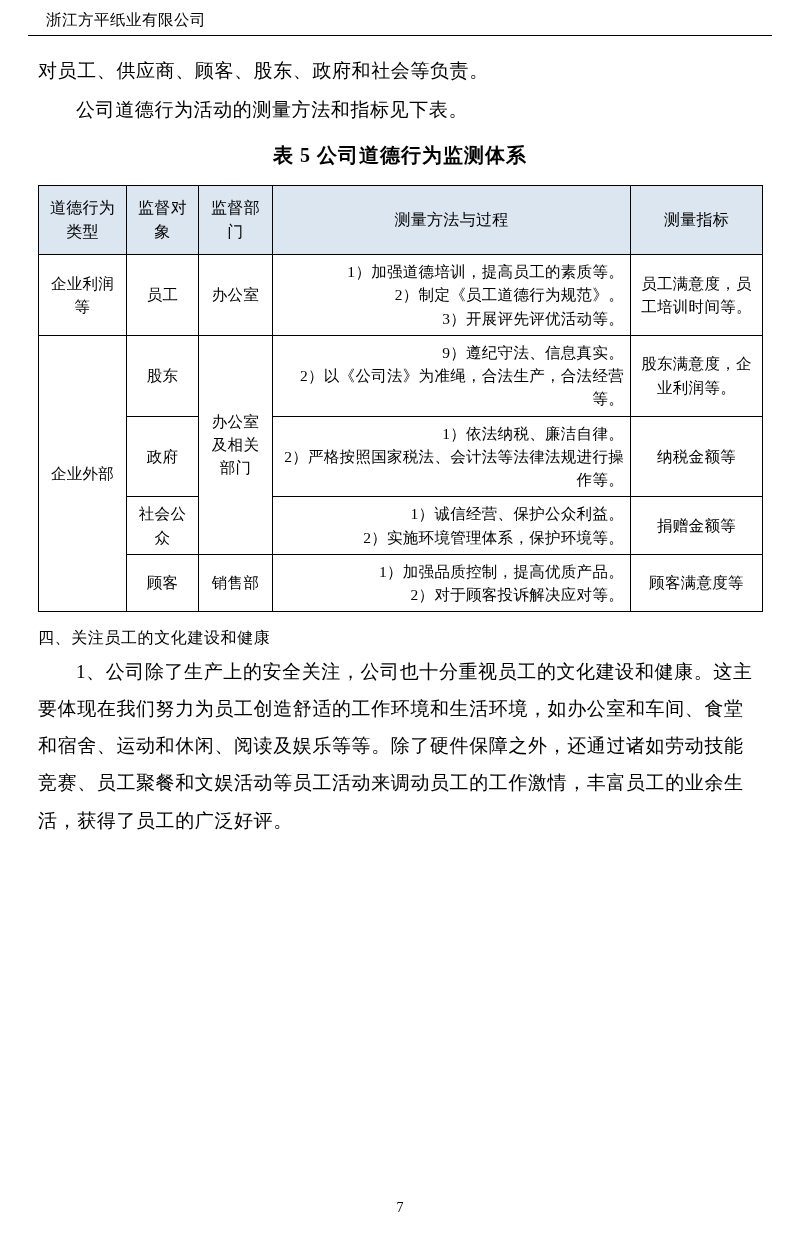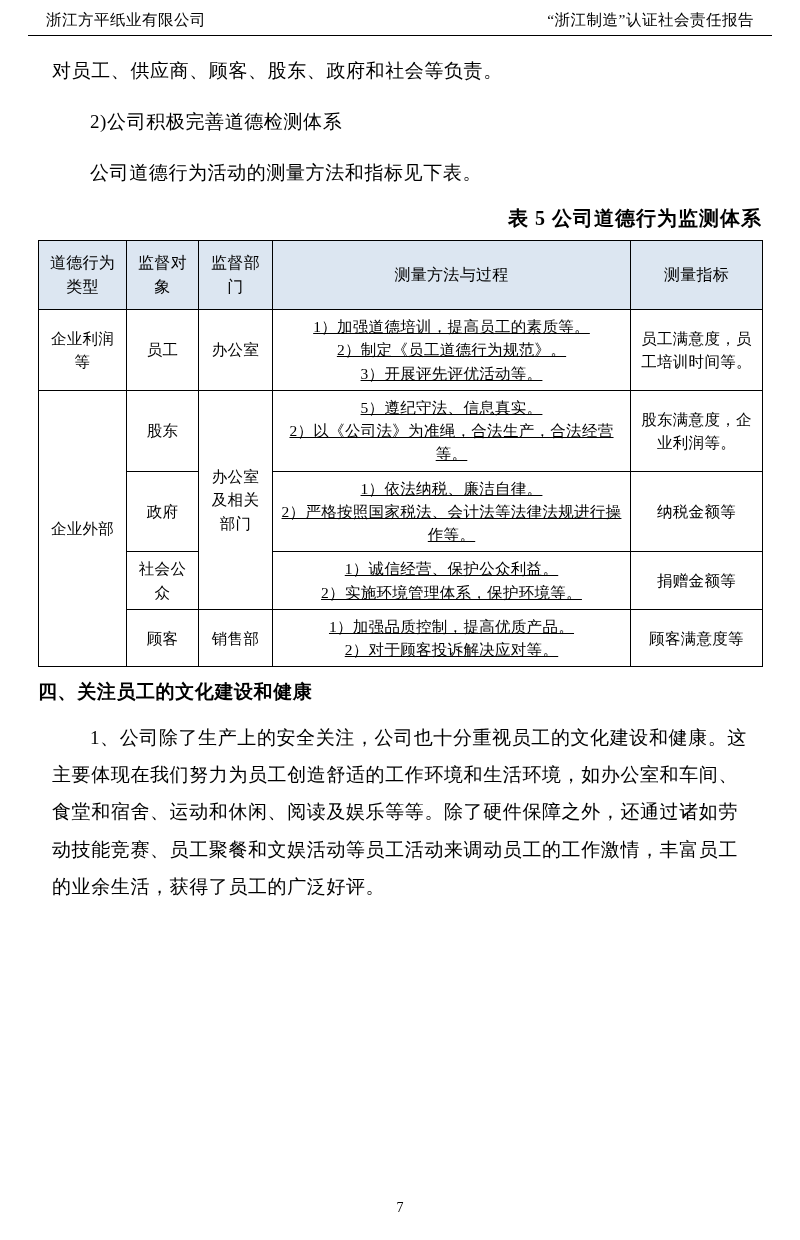--- a/index.html
+++ b/index.html
@@ -33,69 +33,69 @@
     margin: 0 -10px 0 -10px;
   }
   .header-left { letter-spacing: .5px; }
   .header-right { letter-spacing: .5px; }
 
   
   .para {
     font-size: 19px;
     line-height: 1.95;
     letter-spacing: .6px;
-    margin: 14px;
+    margin: 0;
   }
   .para.indent { text-indent: 38px; }
   .para.first { margin-top: 16px; }
   .para.tight { margin-top: 2px; }
 
   .tbl-title {
-    text-align: right;
+    text-align: center;
     font-size: 20px;
     font-weight: bold;
     letter-spacing: 1px;
     margin: 14px 0 8px 0;
   }
 
   
   table.moral {
     border-collapse: collapse;
     width: 724px;
-    margin: 8px auto;
+    margin: 16px auto;
     table-layout: fixed;
   }
   table.moral td, table.moral th {
     border: 1px solid #000;
     font-size: 15.5px;
     line-height: 1.5;
     padding: 5px 6px;
     vertical-align: middle;
     font-weight: normal;
     letter-spacing: .3px;
   }
   table.moral thead td {
     background: #dce6f1;
     text-align: center;
     font-size: 16px;
     padding: 10px 4px;
   }
   .c-center { text-align: center; }
-  .c-left { text-align: center; text-decoration: underline; }
+  .c-left { text-align: right; }
 
   .col1 { width: 88px; }
   .col2 { width: 72px; }
   .col3 { width: 74px; }
   .col4 { width: 358px; }
   .col5 { width: 132px; }
 
   
   h2.section {
-    font-size: 19px;
-    font-weight: bold;
+    font-size: 16px;
+    font-weight: normal;
     letter-spacing: .6px;
     margin: 12px 0 4px 0;
     font-family: "Liberation Sans", "DejaVu Sans", sans-serif;
   }
 
   .footer-num {
     position: absolute;
     bottom: 24px;
     left: 0;
     width: 800px;
@@ -103,26 +103,24 @@
     font-size: 14px;
   }
 </style>
 </head>
 <body>
 
 <div class="page">
 
   <div class="header">
     <div class="header-left">浙江方平纸业有限公司</div>
-    <div class="header-right">“浙江制造”认证社会责任报告</div>
   </div>
 
   <p class="para first">对员工、供应商、顾客、股东、政府和社会等负责。</p>
 
-  <p class="para indent tight">2)公司积极完善道德检测体系</p>
 
   <p class="para indent tight">公司道德行为活动的测量方法和指标见下表。</p>
 
   <div class="tbl-title">表 5 公司道德行为监测体系</div>
 
   <table class="moral">
     <colgroup>
       <col class="col1">
         <col class="col2">
         <col class="col3">
@@ -145,21 +143,21 @@
         <td class="c-center">办公室</td>
         <td class="c-left" style="white-space: pre-line;">1）加强道德培训，提高员工的素质等。
 2）制定《员工道德行为规范》。
 3）开展评先评优活动等。</td>
         <td class="c-center">员工满意度，员工培训时间等。</td>
       </tr>
       <tr>
         <td class="c-center" rowspan="4">企业外部</td>
         <td class="c-center">股东</td>
         <td class="c-center" rowspan="3">办公室及相关部门</td>
-        <td class="c-left" style="white-space: pre-line;">5）遵纪守法、信息真实。
+        <td class="c-left" style="white-space: pre-line;">9）遵纪守法、信息真实。
 2）以《公司法》为准绳，合法生产，合法经营等。</td>
         <td class="c-center">股东满意度，企业利润等。</td>
       </tr>
       <tr>
         <td class="c-center">政府</td>
         <td class="c-left" style="white-space: pre-line;">1）依法纳税、廉洁自律。
 2）严格按照国家税法、会计法等法律法规进行操作等。</td>
         <td class="c-center">纳税金额等</td>
       </tr>
       <tr>

